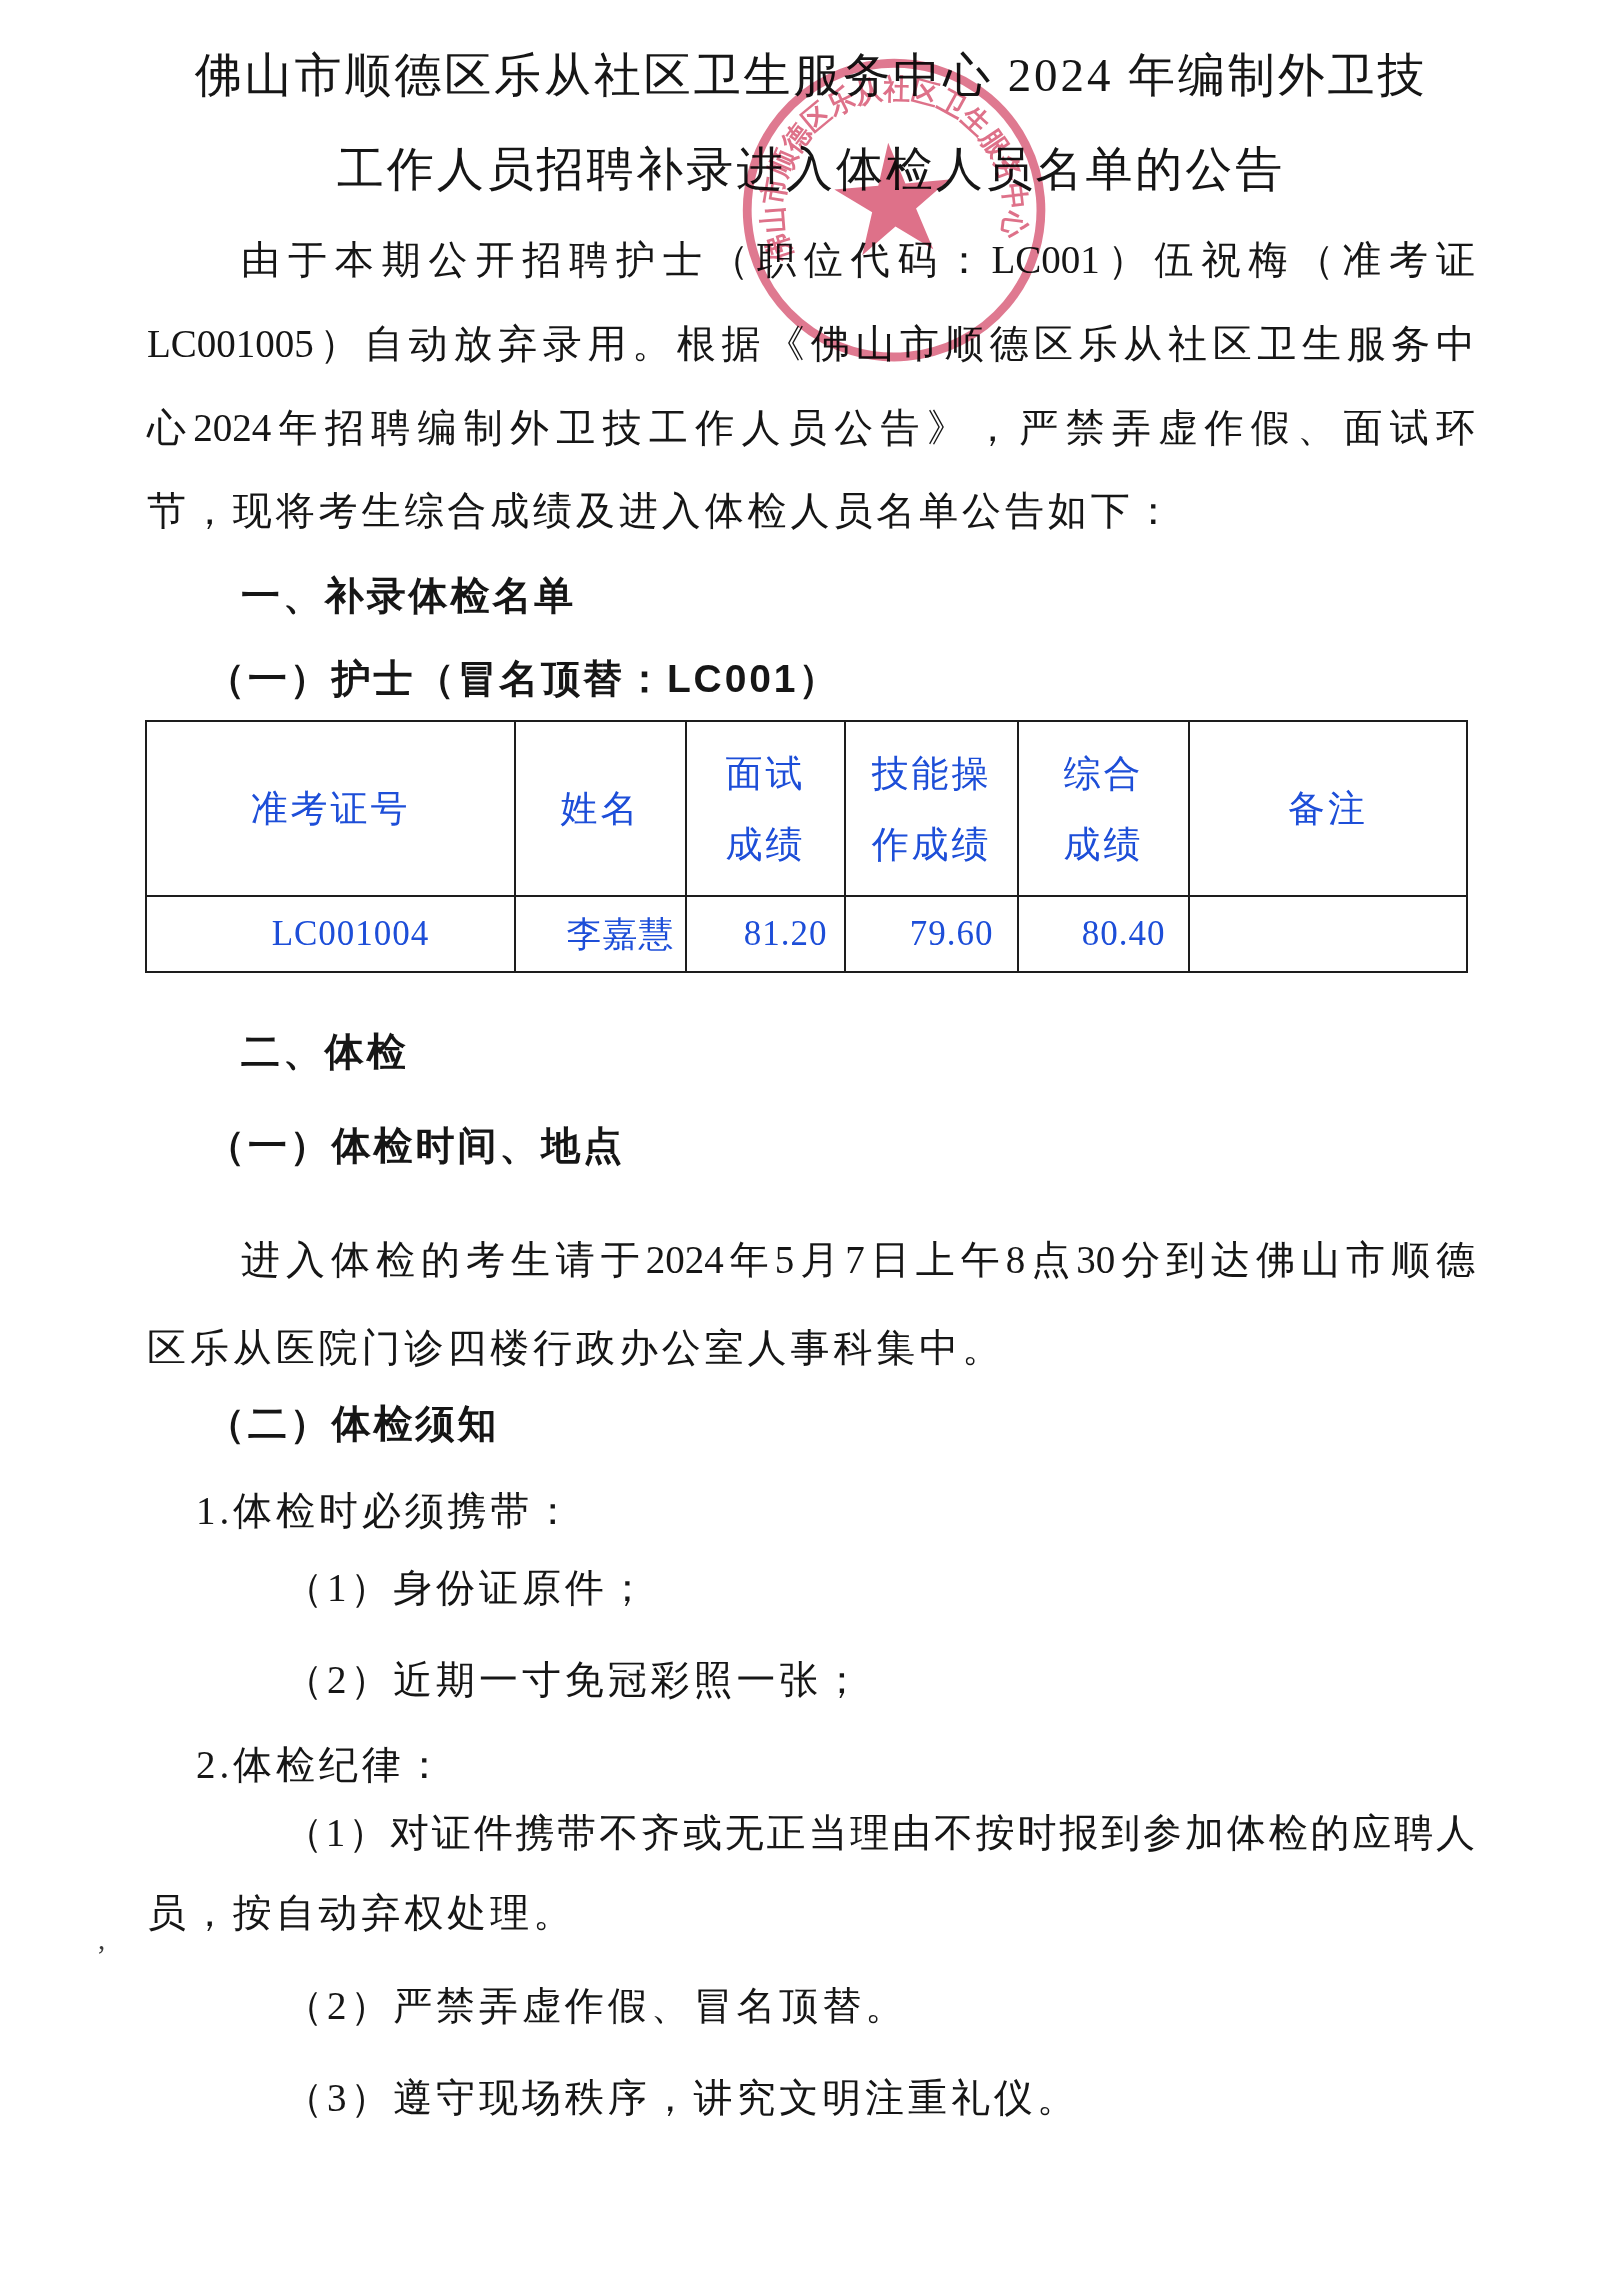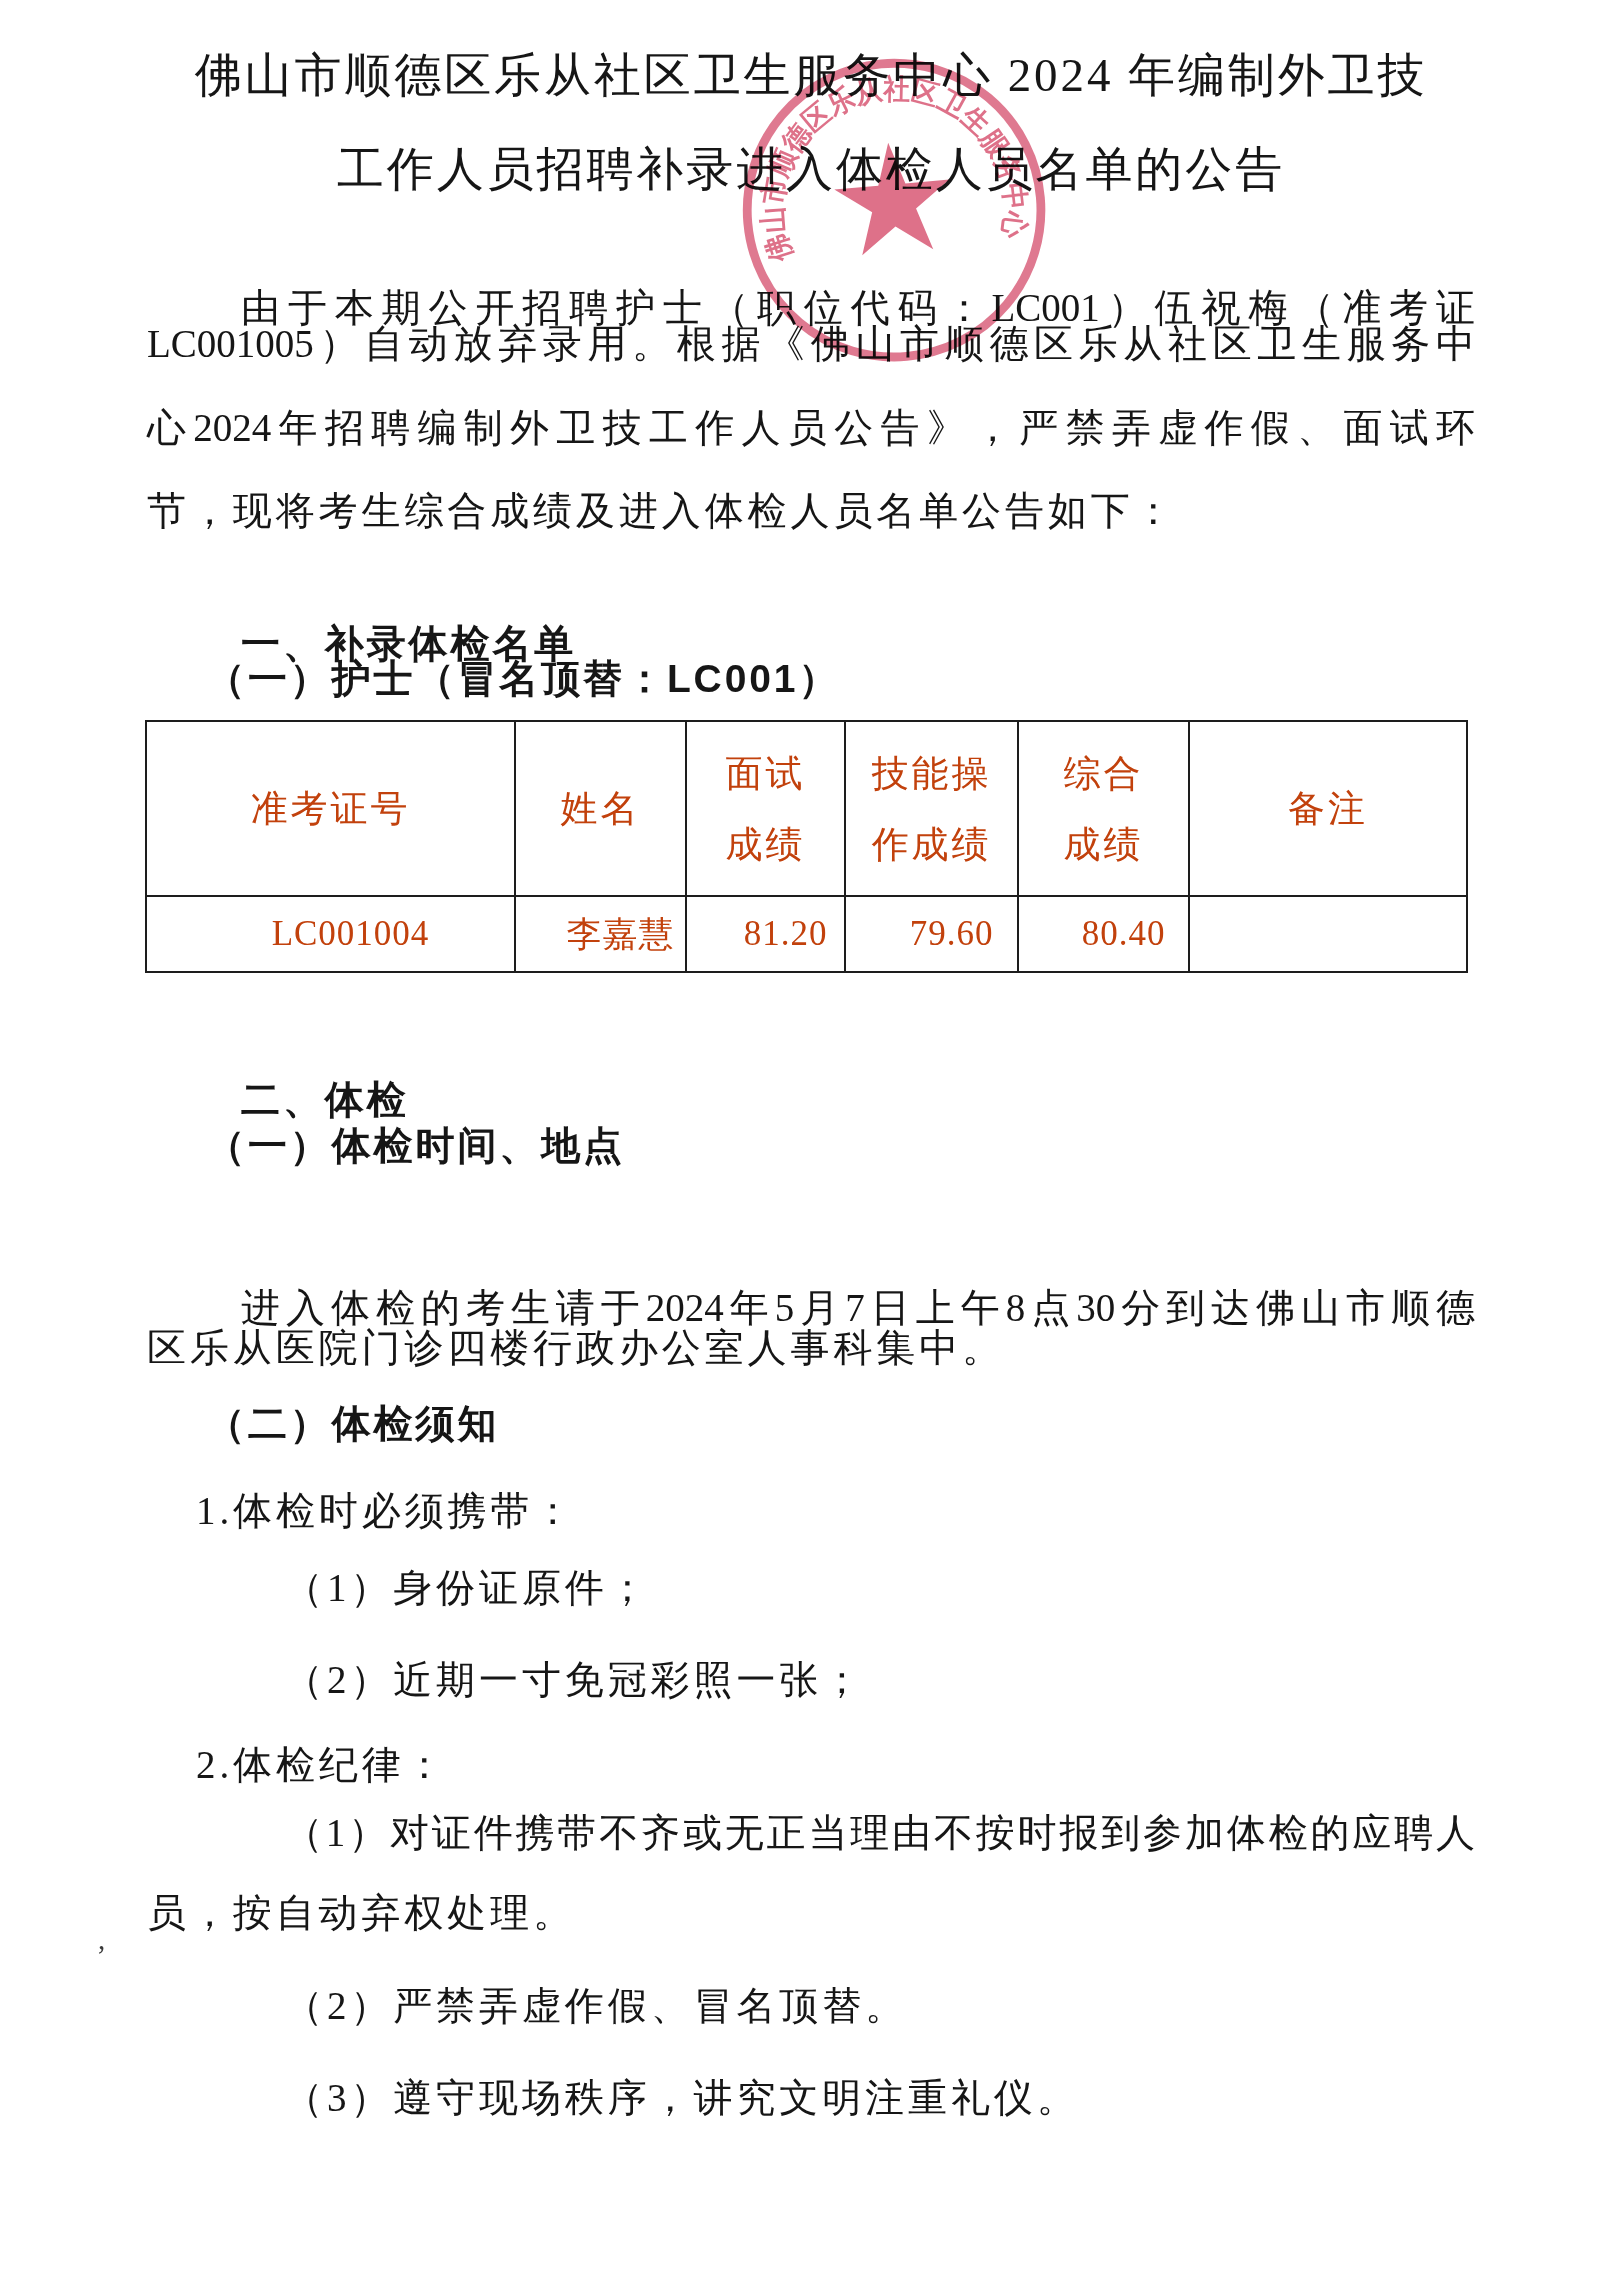--- a/index.html
+++ b/index.html
@@ -31,30 +31,30 @@
     letter-spacing:0;
     text-align:justify;
     text-align-last:justify;
   }
   .heading {
     font-family:"Liberation Sans","DejaVu Sans",sans-serif;
     font-weight:bold;
     letter-spacing:2.9px;
   }
   .ind-a { padding-left:59px; }   
-  .ind-b { padding-left:94px;margin-top:48px; }   
+  .ind-b { padding-left:94px; }   
   .ind-c { padding-left:49px; }   
   .ind-d { padding-left:137px; }  
 
   .tablewrap {
     position:absolute; left:145px; top:720px; width:1319px;
   }
   table.score {
     border-collapse:collapse; table-layout:fixed; width:100%;
-    font-size:37px; color:#c2410c;font-family:Liberation Serif, serif;
+    font-size:37px; color:#1d4ed8;font-family:Liberation Serif, serif;
   }
   table.score td {
     border:2.9px solid #1d1d1d;
     text-align:center; vertical-align:middle;
     padding:0; letter-spacing:2.9px;
   }
   tr.hrow td { height:173px; }
   tr.drow td { height:74px; font-size:35px; letter-spacing:1px;padding-left:40px; }
   .hline { line-height:71px; }
 

